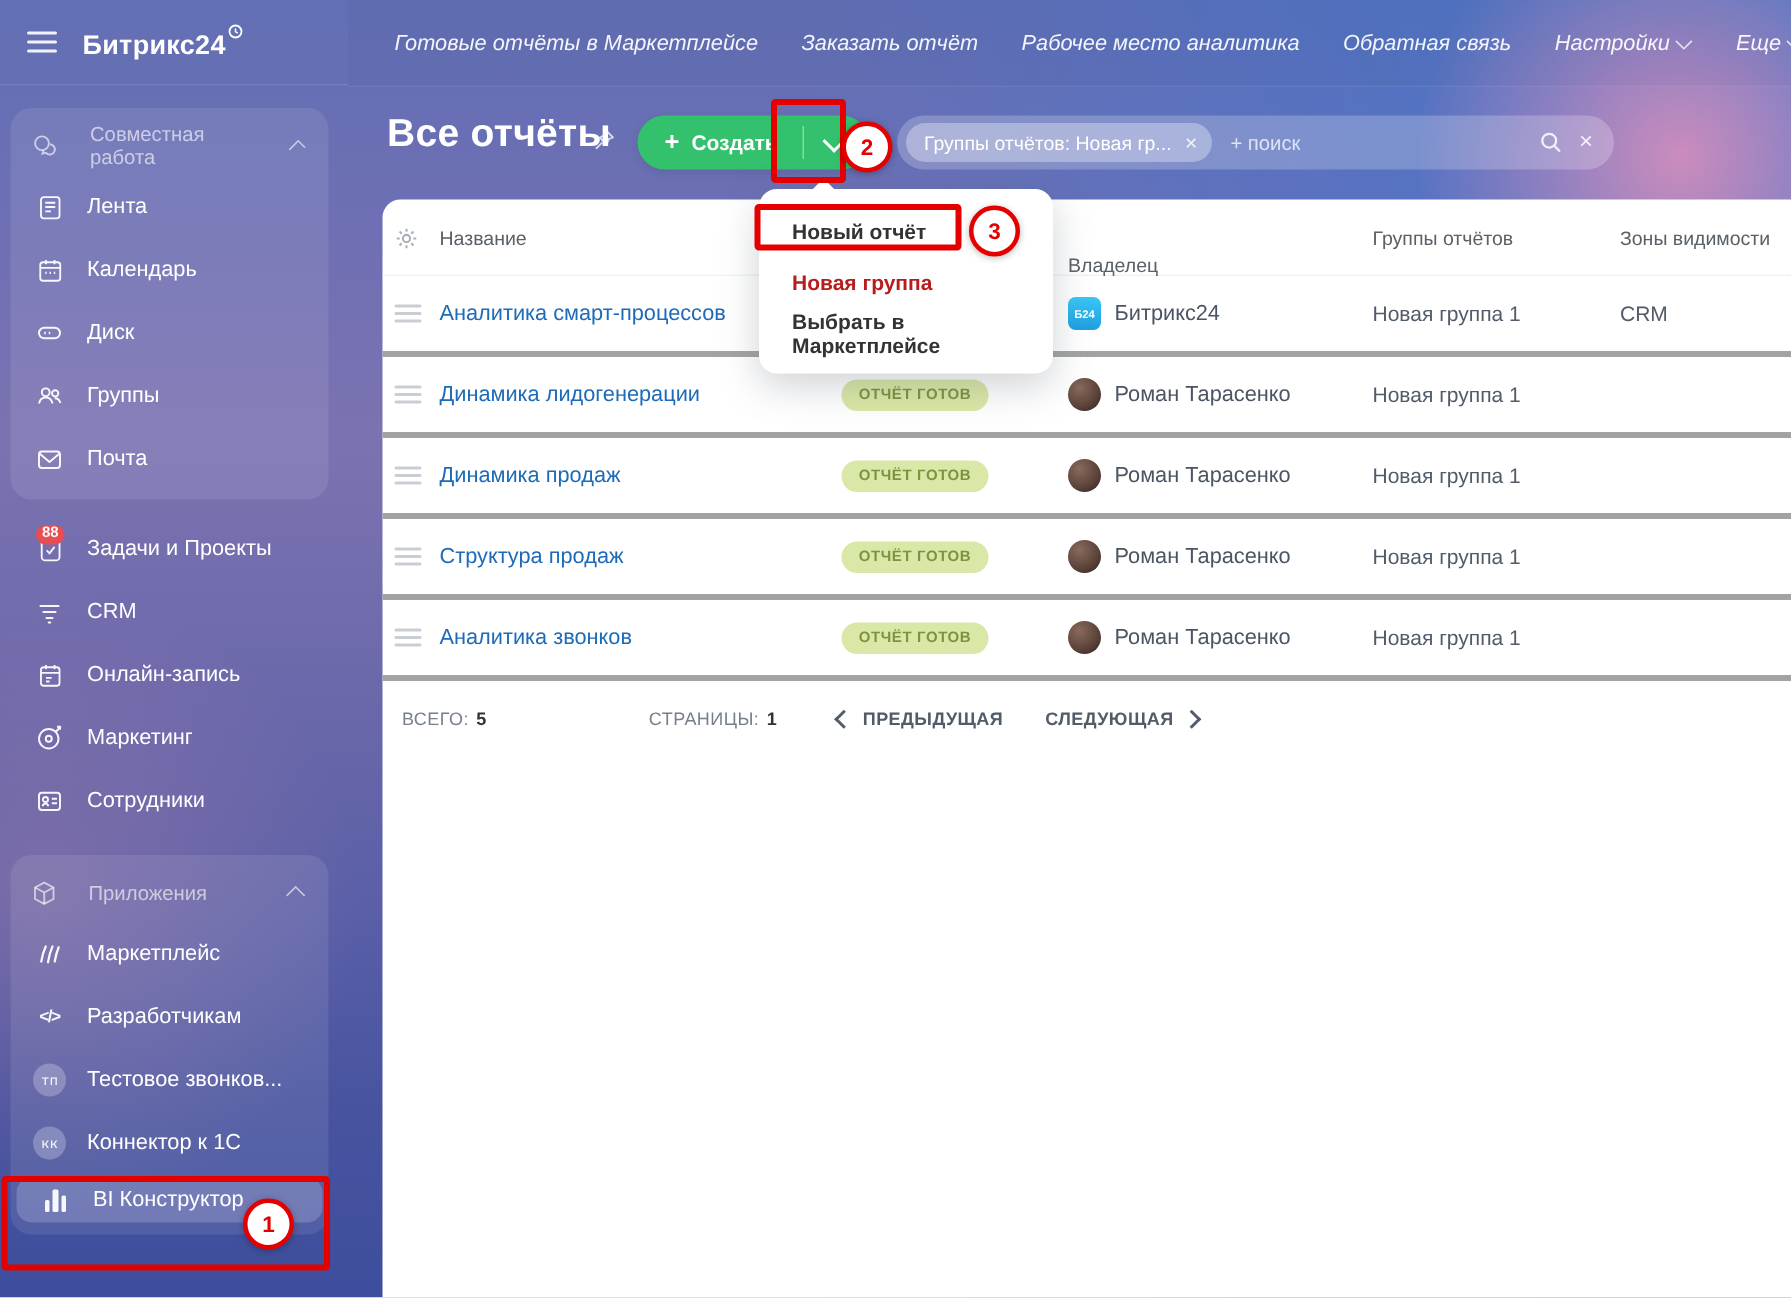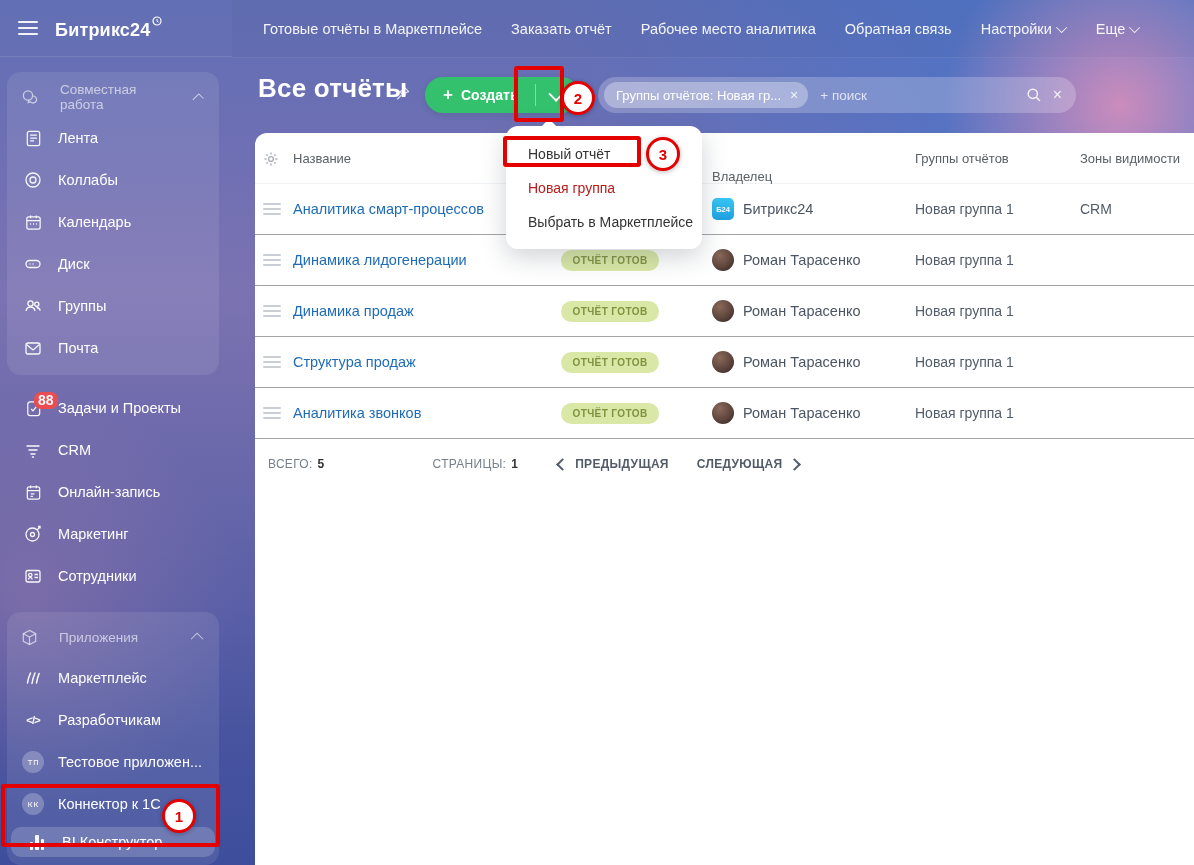--- a/index.html
+++ b/index.html
@@ -24,28 +24,28 @@
   .logo-text{color:#fff;font-size:18px;font-weight:bold;letter-spacing:.2px;}
   .logo-clock{margin-left:2px;margin-bottom:10px;}
   .side-group{margin:15px 13px 12px 7px;background:rgba(255,255,255,.09);border-radius:14px;padding:5px 0 6px 0;}
   .side-head{display:flex;align-items:center;height:40px;padding:0 16px 0 13px;color:rgba(255,255,255,.62);font-size:13.5px;gap:20px;}
   .side-head .grow{flex:1;}
   .chev-up{width:8px;height:8px;border-left:1.6px solid rgba(255,255,255,.62);border-top:1.6px solid rgba(255,255,255,.62);transform:rotate(45deg) translateY(2px);}
   .side-item{display:flex;align-items:center;height:42px;padding:0 8px 0 13px;color:#fff;font-size:14.5px;gap:12px;position:relative;cursor:pointer;}
   .side-item .ic{width:26px;display:flex;justify-content:center;align-items:center;opacity:.95;position:relative;}
   .side-loose{margin:6px 13px 6px 7px;}
   .side-item.active{background:rgba(255,255,255,.18);border-radius:10px;margin:2px 4px;height:30px;text-align:center;}
-  .mini-badge{position:absolute;top:-7px;left:14px;background:#ef4d4d;color:#fff;font-size:14px;font-weight:bold;padding:1.5px 4px;border-radius:7px;line-height:1;}
+  .mini-badge{position:absolute;top:-7px;left:4px;background:#ef4d4d;color:#fff;font-size:10px;font-weight:bold;padding:1.5px 4px;border-radius:7px;line-height:1;}
   .round-ic{width:22px;height:22px;border-radius:50%;background:rgba(255,255,255,.26);color:#fff;font-size:9.5px;display:flex;align-items:center;justify-content:center;font-family:Liberation Mono, monospace;}
   .dev-ic{font-size:11.5px;font-weight:bold;color:#fff;letter-spacing:-1px;}
   .bi-bars{display:flex;align-items:flex-end;gap:2px;height:16px;}
   .bi-bars i{display:block;width:3.5px;background:#fff;border-radius:1px;}
   
   .topbar{position:absolute;left:232px;top:0;right:0;height:57px;z-index:4;display:flex;align-items:center;gap:29px;padding-left:31px;color:rgba(255,255,255,.93);font-size:14.5px;background:rgba(20,20,60,.03);border-bottom:1px solid rgba(255,255,255,.07);}
-  .topbar .t-item{cursor:pointer;display:flex;align-items:center;gap:7px;white-space:nowrap;}
+  .topbar .t-item{cursor:pointer;display:flex;align-items:center;gap:7px;white-space:nowrap;font-style:italic;}
   .caret-down{width:7px;height:7px;border-left:1.5px solid rgba(255,255,255,.8);border-bottom:1.5px solid rgba(255,255,255,.8);transform:rotate(-45deg) translateY(-2px);}
   
   .header-band{position:absolute;left:232px;top:57px;right:0;height:76px;z-index:4;}
   .page-title{position:absolute;left:26px;top:16px;font-size:26px;font-weight:bold;color:#fff;letter-spacing:.2px;}
   .pin{position:absolute;left:162px;top:28px;opacity:.75;}
   .create-btn{position:absolute;left:193px;top:20px;height:36px;background:#34c16d;border-radius:18px;display:flex;align-items:center;color:#fff;font-weight:bold;font-size:14px;box-shadow:0 2px 6px rgba(20,60,40,.15);cursor:pointer;}
   .create-main{padding:0 16px 0 18px;display:flex;gap:8px;align-items:center;height:100%;}
   .create-plus{font-size:17px;font-weight:bold;}
   .create-split{width:1px;height:22px;background:rgba(255,255,255,.4);}
   .create-arrow{width:43px;height:100%;display:flex;align-items:center;justify-content:center;cursor:pointer;}
@@ -54,21 +54,21 @@
   .searchbar{position:absolute;left:366px;top:20px;width:478px;height:36px;background:rgba(255,255,255,.22);border-radius:18px;display:flex;align-items:center;padding:0 14px 0 6px;box-sizing:border-box;}
   .chip{background:rgba(255,255,255,.32);border-radius:14px;height:26px;display:flex;align-items:center;gap:9px;padding:0 10px 0 12px;color:#fff;font-size:13px;white-space:nowrap;}
   .chip-x{color:rgba(255,255,255,.85);font-size:14px;cursor:pointer;}
   .search-ph{color:rgba(255,255,255,.75);font-size:13.5px;margin-left:12px;flex:1;}
   .s-icons{display:flex;align-items:center;gap:11px;}
   .s-x{color:rgba(255,255,255,.85);font-size:16px;cursor:pointer;line-height:1;}
   
   .panel{position:absolute;left:255px;top:133px;right:0;bottom:0;background:#fff;border-top-left-radius:12px;z-index:3;}
   .grid-head,.grid-row{display:grid;grid-template-columns:38px 237px 160px 215px 165px 1fr;align-items:center;height:50px;}
   .grid-head{color:#596066;font-size:13px;border-bottom:1px solid #f0f3f6;}
-  .grid-row{border-bottom:1px solid #a3a3a3;}
+  .grid-row{border-bottom:4px solid #a3a3a3;}
   .gear{padding-left:8px;color:#aab0b8;font-size:15px;cursor:pointer;}
   .hcell{padding-left:0;cursor:pointer;}
   .hcell.owner{padding-left:22px;margin-top:36px;}
   .hcell.pad10{padding-left:10px;}
   .drag{margin-left:8px;width:18px;height:2px;background:#c9ced4;border-radius:1px;box-shadow:0 -5px 0 #c9ced4,0 5px 0 #c9ced4;cursor:grab;}
   .rname{color:#1e6bb8;font-size:14.5px;cursor:pointer;}
   .statc{display:flex;justify-content:center;}
   .badge{background:#d9e8a6;color:#7f923f;font-size:10px;font-weight:bold;letter-spacing:.4px;padding:5px 11px;border-radius:12px;white-space:nowrap;}
   .badge:empty{display:none;}
   .ownc{display:flex;align-items:center;gap:9px;padding-left:22px;}
@@ -80,21 +80,21 @@
   
   .gfoot{display:flex;align-items:center;height:50px;color:#767f8a;font-size:12px;letter-spacing:.3px;}
   .gfoot b{color:#333;margin-left:5px;}
   .f-total{margin-left:13px;}
   .f-pages{margin-left:108px;}
   .f-prev{margin-left:40px;display:flex;align-items:center;gap:8px;cursor:pointer;color:#525c69;font-weight:bold;}
   .f-next{margin-left:28px;display:flex;align-items:center;gap:8px;cursor:pointer;color:#525c69;font-weight:bold;}
   .chl{width:7px;height:7px;border-left:2px solid #525c69;border-bottom:2px solid #525c69;transform:rotate(45deg);}
   .chr{width:7px;height:7px;border-right:2px solid #525c69;border-top:2px solid #525c69;transform:rotate(45deg);}
   
-  .menu{position:absolute;left:506px;top:126px;width:196px;background:#fff;border-radius:12px;box-shadow:0 8px 26px rgba(83,92,105,.28);z-index:50;padding:11px 0 10px 0;}
+  .menu{position:absolute;left:506px;top:126px;width:196px;background:#fff;border-radius:12px;box-shadow:0 8px 26px rgba(83,92,105,.28);z-index:50;padding:11px 0 10px 0;font-weight:bold;}
   .menu:before{content:"";position:absolute;top:-5px;left:38px;width:10px;height:10px;background:#fff;transform:rotate(45deg);}
   .menu-item{height:34px;display:flex;align-items:center;padding-left:22px;font-size:14px;color:#333;cursor:pointer;}
   .menu-item.disabled{color:#b91c1c;cursor:default;}
   
   .rbox{position:absolute;border:4px solid #e50000;z-index:60;border-radius:3px;pointer-events:none;}
   .rbox1{left:1px;top:784px;width:211px;height:55px;}
   .rbox2{left:514px;top:66px;width:42px;height:48px;z-index:61;}
   .rbox3{left:503px;top:136px;width:130px;height:23px;z-index:61;}
   .rcirc{position:absolute;width:28px;height:28px;border:3px solid #e50000;border-radius:50%;background:#fff;color:#e50000;font-weight:bold;font-size:15px;display:flex;align-items:center;justify-content:center;z-index:70;box-shadow:0 1px 5px rgba(0,0,0,.28);}
   .rc1{left:162px;top:799px;}
@@ -132,29 +132,20 @@
       <span class="ic">
           <svg width="19" height="19" viewBox="0 0 20 20" fill="none" stroke="#fff" stroke-width="1.3">
             <rect x="3.5" y="2.5" width="13" height="15" rx="2"></rect>
             <path d="M6.5 6.5h7M6.5 9.5h7M6.5 12.5h4"></path>
           </svg>
         </span>
       <span>Лента</span>
     </div>
     <div class="side-item">
       <span class="ic">
-          <svg width="20" height="20" viewBox="0 0 20 20" fill="none" stroke="#fff" stroke-width="1.3">
-            <circle cx="10" cy="10" r="7"></circle>
-            <circle cx="10" cy="10" r="3"></circle>
-          </svg>
-        </span>
-      <span>Коллабы</span>
-    </div>
-    <div class="side-item">
-      <span class="ic">
           <svg width="19" height="19" viewBox="0 0 20 20" fill="none" stroke="#fff" stroke-width="1.3">
             <rect x="3" y="4" width="14" height="13" rx="2"></rect>
             <path d="M3 8h14M7 2.5v3M13 2.5v3"></path>
             <path d="M6.5 11.5h1M9.5 11.5h1M12.5 11.5h1" stroke-width="1.6"></path>
           </svg>
         </span>
       <span>Календарь</span>
     </div>
     <div class="side-item">
       <span class="ic">
@@ -260,21 +251,21 @@
       <span>Маркетплейс</span>
     </div>
     <div class="side-item">
       <span class="ic dev-ic">&lt;/&gt;</span>
       <span>Разработчикам</span>
     </div>
     <div class="side-item">
       <span class="ic">
           <span class="round-ic">тп</span>
         </span>
-      <span>Тестовое приложен...</span>
+      <span>Тестовое звонков...</span>
     </div>
     <div class="side-item">
       <span class="ic">
           <span class="round-ic">кк</span>
         </span>
       <span>Коннектор к 1С</span>
     </div>
     <div class="side-item active">
       <span class="ic">
           <span class="bi-bars">

